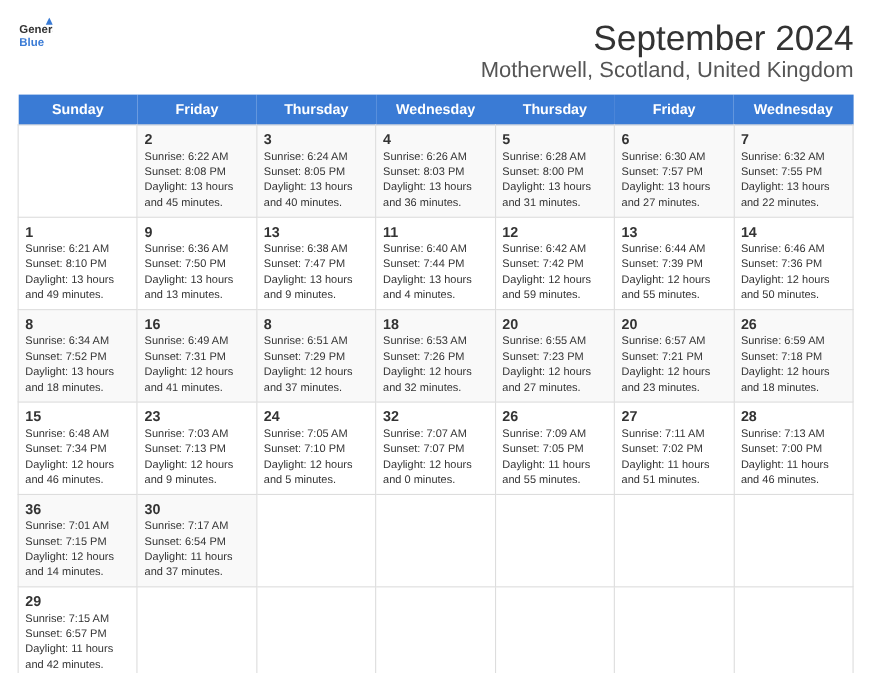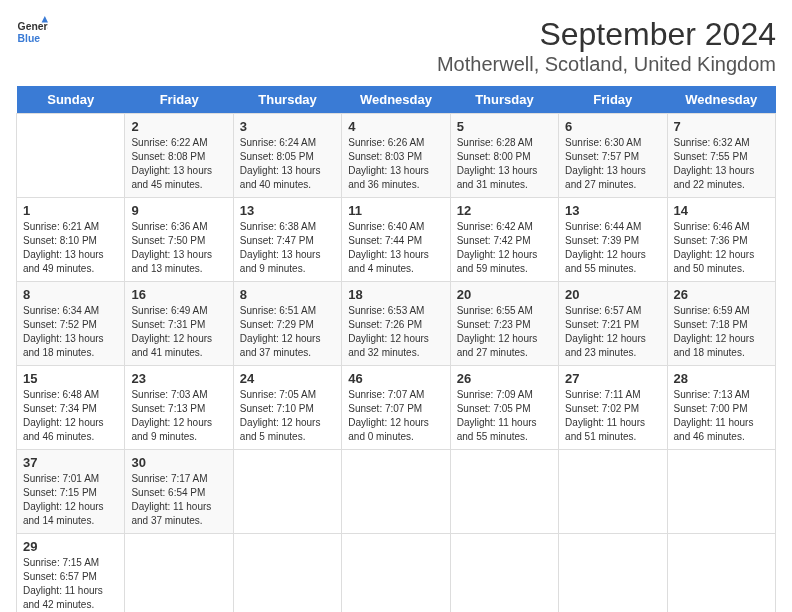--- a/index.html
+++ b/index.html
@@ -134,27 +134,27 @@
         <td><span class="day-num">8</span><span class="day-detail">Sunrise: 6:51 AM<br>Sunset: 7:29 PM<br>Daylight: 12 hours and 37 minutes.</span></td>
         <td><span class="day-num">18</span><span class="day-detail">Sunrise: 6:53 AM<br>Sunset: 7:26 PM<br>Daylight: 12 hours and 32 minutes.</span></td>
         <td><span class="day-num">20</span><span class="day-detail">Sunrise: 6:55 AM<br>Sunset: 7:23 PM<br>Daylight: 12 hours and 27 minutes.</span></td>
         <td><span class="day-num">20</span><span class="day-detail">Sunrise: 6:57 AM<br>Sunset: 7:21 PM<br>Daylight: 12 hours and 23 minutes.</span></td>
         <td><span class="day-num">26</span><span class="day-detail">Sunrise: 6:59 AM<br>Sunset: 7:18 PM<br>Daylight: 12 hours and 18 minutes.</span></td>
       </tr>
       <tr>
         <td><span class="day-num">15</span><span class="day-detail">Sunrise: 6:48 AM<br>Sunset: 7:34 PM<br>Daylight: 12 hours and 46 minutes.</span></td>
         <td><span class="day-num">23</span><span class="day-detail">Sunrise: 7:03 AM<br>Sunset: 7:13 PM<br>Daylight: 12 hours and 9 minutes.</span></td>
         <td><span class="day-num">24</span><span class="day-detail">Sunrise: 7:05 AM<br>Sunset: 7:10 PM<br>Daylight: 12 hours and 5 minutes.</span></td>
-        <td><span class="day-num">46</span><span class="day-detail">Sunrise: 7:07 AM<br>Sunset: 7:07 PM<br>Daylight: 12 hours and 0 minutes.</span></td>
+        <td><span class="day-num">32</span><span class="day-detail">Sunrise: 7:07 AM<br>Sunset: 7:07 PM<br>Daylight: 12 hours and 0 minutes.</span></td>
         <td><span class="day-num">26</span><span class="day-detail">Sunrise: 7:09 AM<br>Sunset: 7:05 PM<br>Daylight: 11 hours and 55 minutes.</span></td>
         <td><span class="day-num">27</span><span class="day-detail">Sunrise: 7:11 AM<br>Sunset: 7:02 PM<br>Daylight: 11 hours and 51 minutes.</span></td>
         <td><span class="day-num">28</span><span class="day-detail">Sunrise: 7:13 AM<br>Sunset: 7:00 PM<br>Daylight: 11 hours and 46 minutes.</span></td>
       </tr>
       <tr>
-        <td><span class="day-num">37</span><span class="day-detail">Sunrise: 7:01 AM<br>Sunset: 7:15 PM<br>Daylight: 12 hours and 14 minutes.</span></td>
+        <td><span class="day-num">36</span><span class="day-detail">Sunrise: 7:01 AM<br>Sunset: 7:15 PM<br>Daylight: 12 hours and 14 minutes.</span></td>
         <td><span class="day-num">30</span><span class="day-detail">Sunrise: 7:17 AM<br>Sunset: 6:54 PM<br>Daylight: 11 hours and 37 minutes.</span></td>
         <td class="empty-cell"></td>
         <td class="empty-cell"></td>
         <td class="empty-cell"></td>
         <td class="empty-cell"></td>
         <td class="empty-cell"></td>
       </tr>
       <tr>
         <td><span class="day-num">29</span><span class="day-detail">Sunrise: 7:15 AM<br>Sunset: 6:57 PM<br>Daylight: 11 hours and 42 minutes.</span></td>
         <td class="empty-cell"></td>

